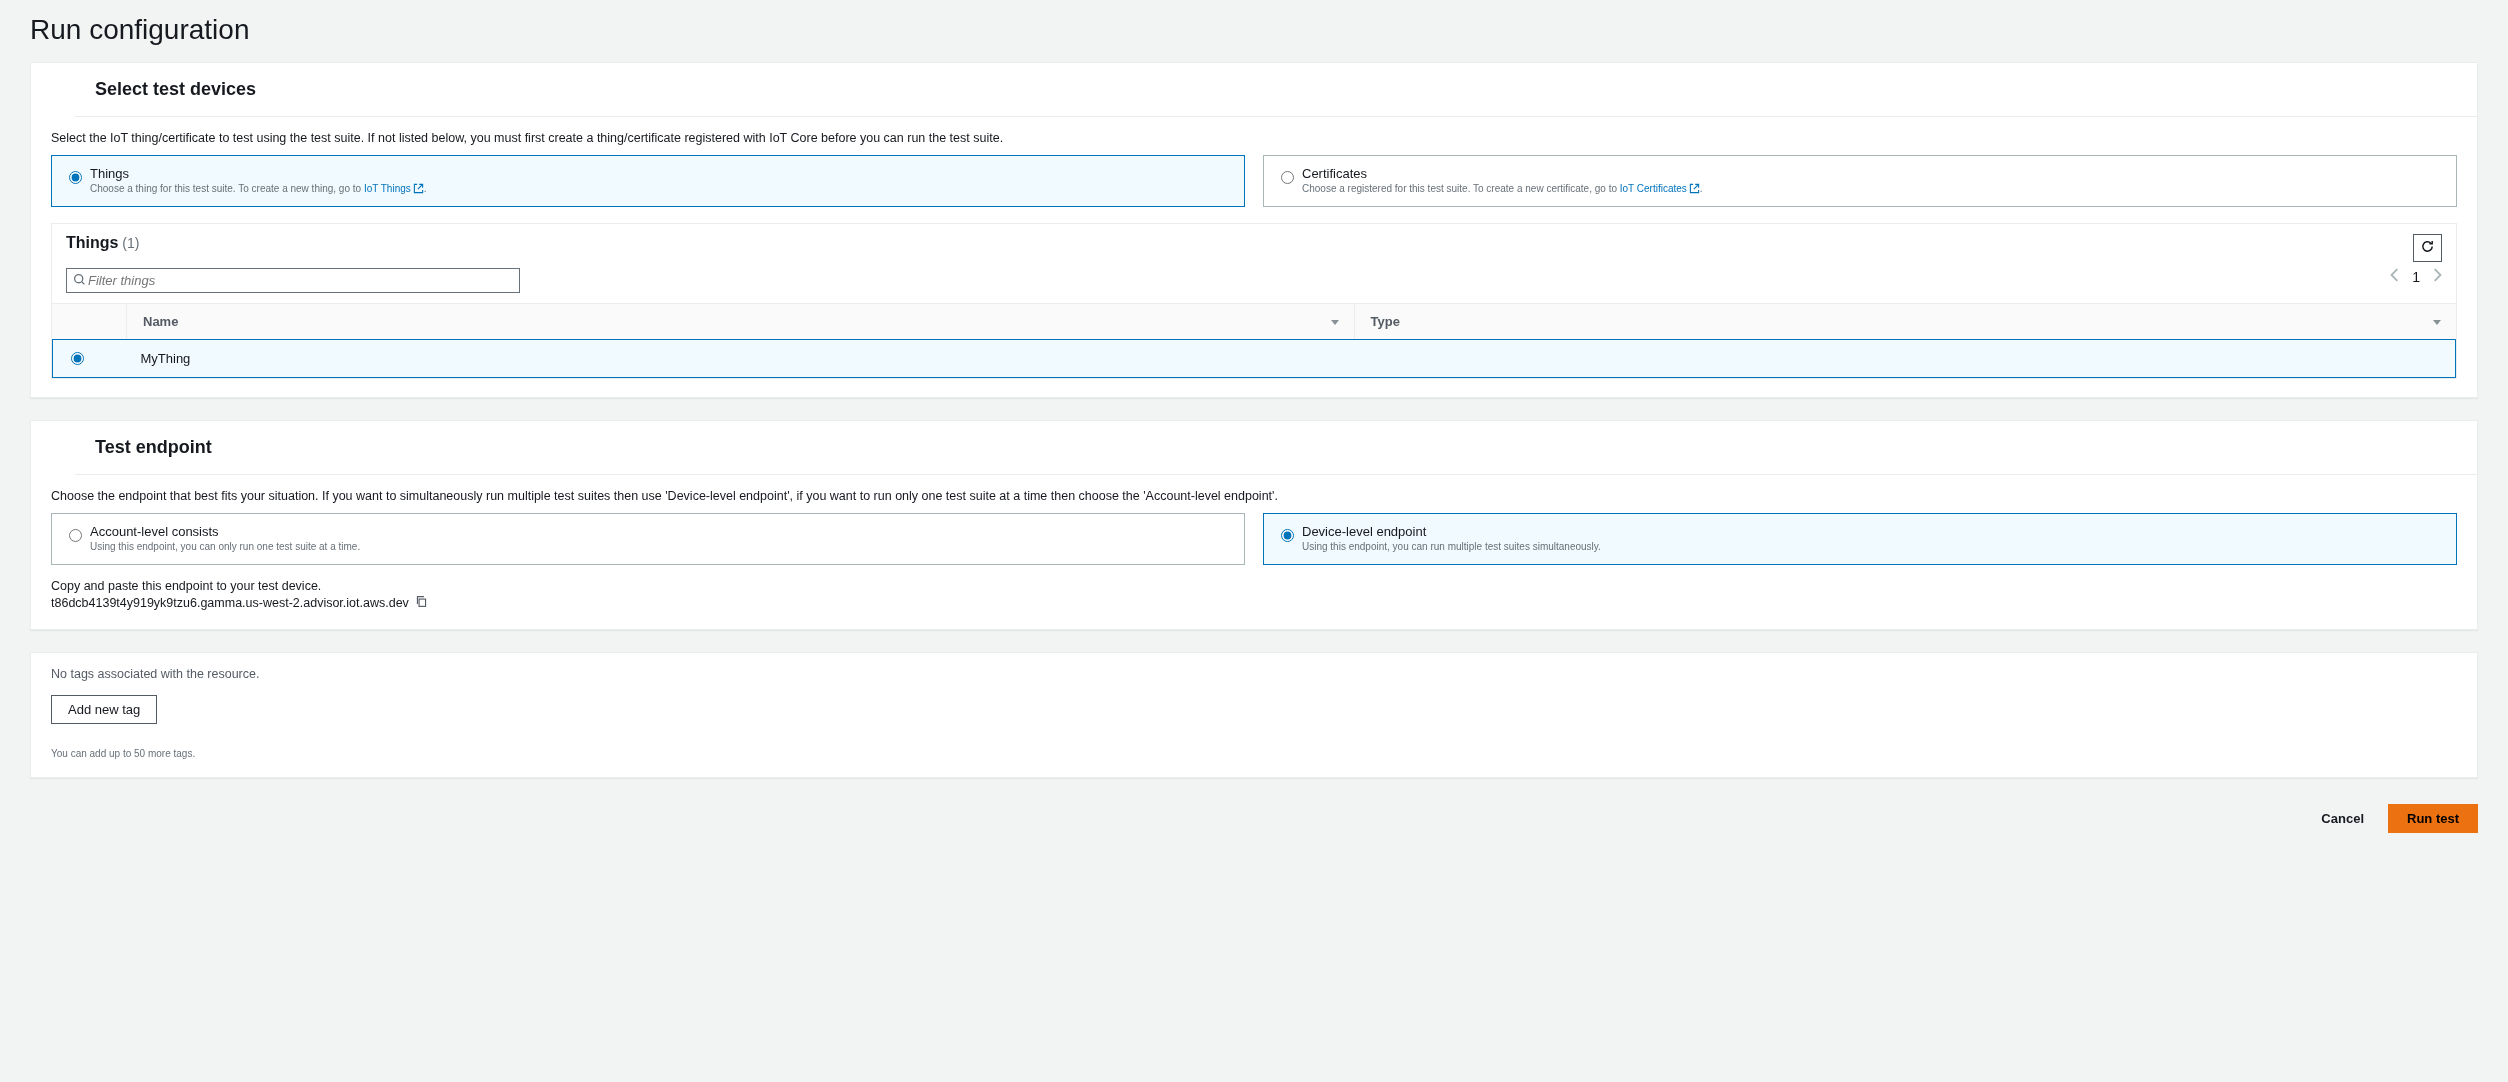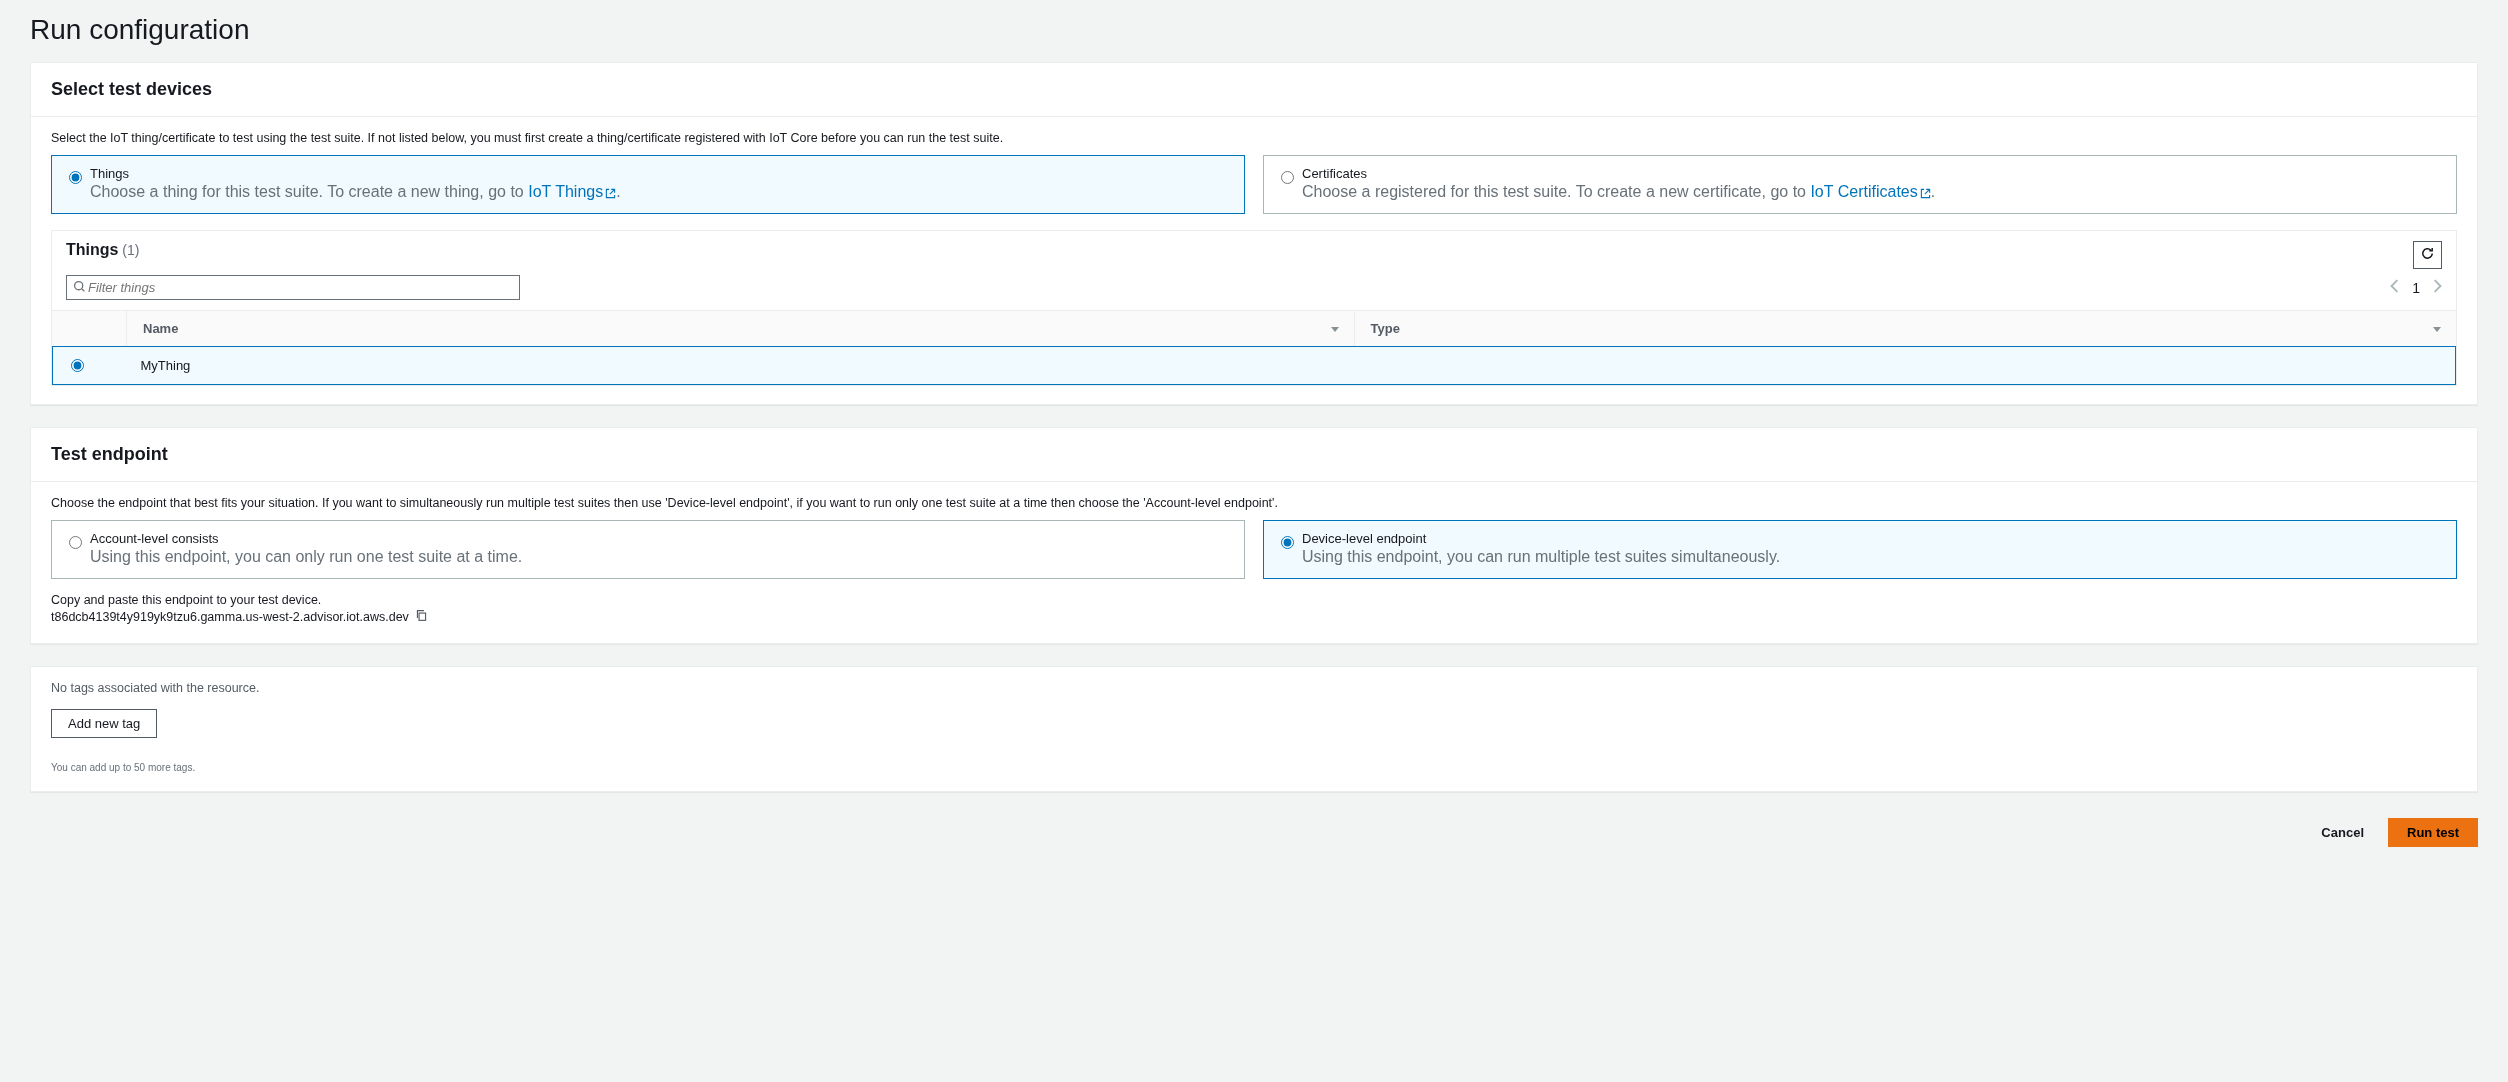--- a/index.html
+++ b/index.html
@@ -27,20 +27,21 @@
 .panel {
   background: #fff;
   border: 1px solid #eaeded;
   box-shadow: 0 1px 1px rgba(0,0,0,.05);
   margin-bottom: 22px;
 }
 
 .panel-header {
   padding: 16px 20px;
   border-bottom: 1px solid #eaeded;
+  margin-left: 44px;
 }
 .panel-header h2 {
   font-size: 18px;
   font-weight: 700;
   margin: 0;
   display:inline;
 }
 
 .panel-body {
   padding: 14px 20px 18px 20px;
@@ -74,21 +75,21 @@
   left:12px;
   top:12px;
   accent-color:#0073bb;
 }
 .tile .tile-title {
   font-size: 13px;
   font-weight: 400;
   color:#16191f;
 }
 .tile .tile-desc {
-  font-size: 16px;
+  font-size: 10px;
   color:#687078;
   margin-top:2px;
 }
 .tile .link {
   color:#0073bb;
   text-decoration:none;
 }
 .tile .ext-icon svg { vertical-align:-2px; margin-left:2px; }
 
 
@@ -113,21 +114,21 @@
   border:1px solid #545b64;
   background:#fff;
   padding:4px 6px;
   cursor:pointer;
   display:inline-flex;
   align-items:center;
 }
 
 .filter-row {
   display:flex;
-  align-items:center;
+  align-items:flex-start;
   justify-content:space-between;
   padding:0 14px 10px 14px;
   gap:24px;
 }
 .filter-box {
   display:flex;
   align-items:center;
   border:1px solid #687078;
   width:440px;
   padding:3px 6px;

